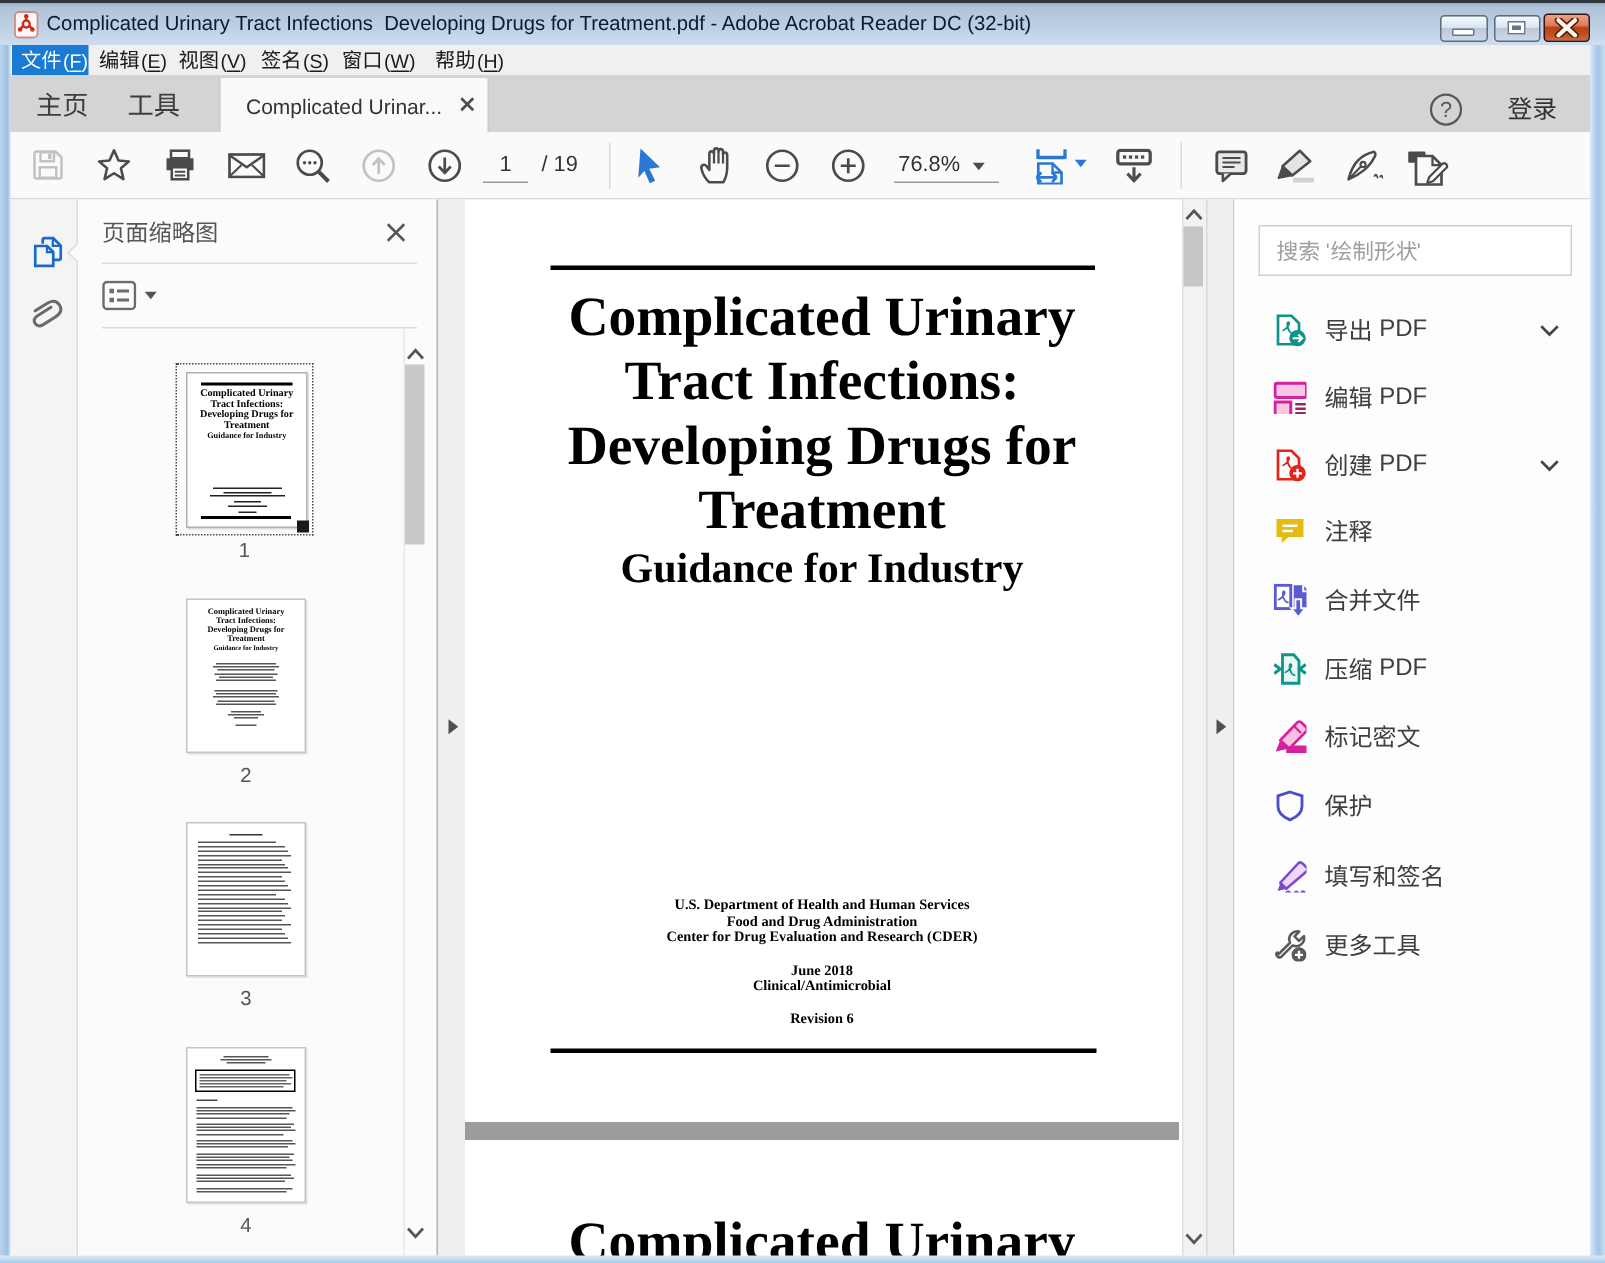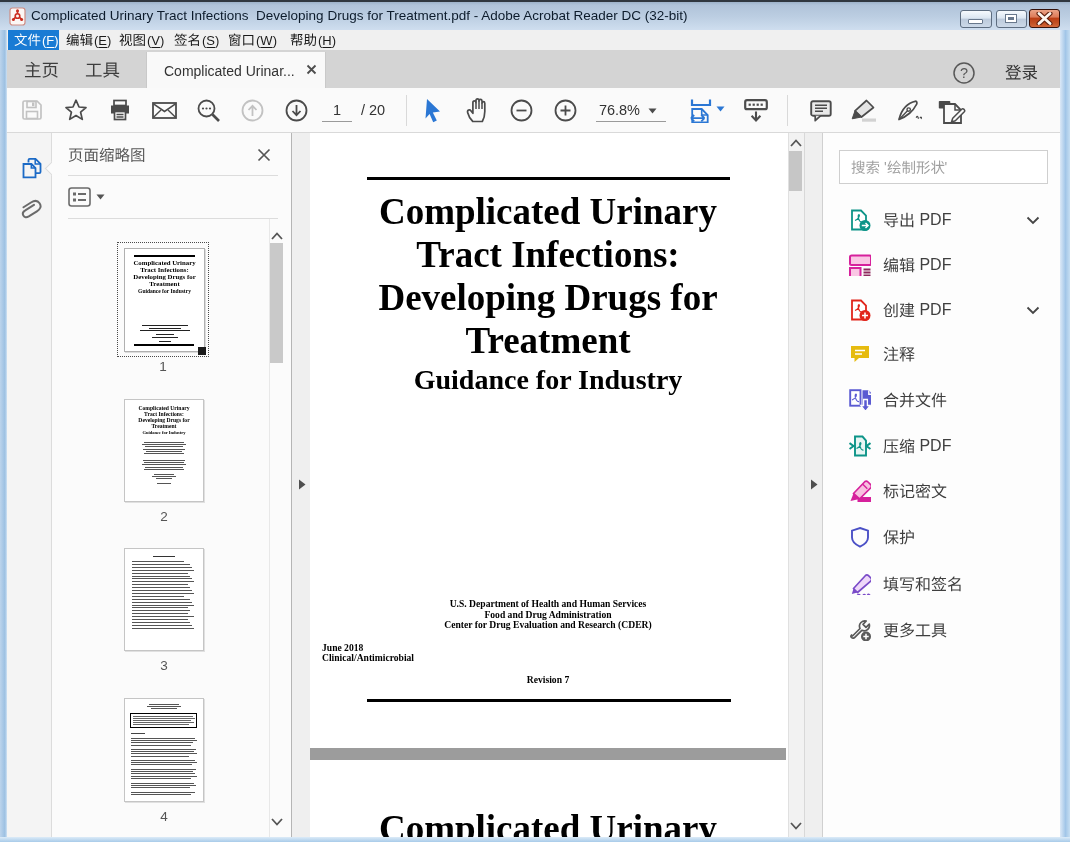--- a/index.html
+++ b/index.html
@@ -182,21 +182,21 @@
   </svg>
 <svg class="ab" style="left:241px;top:99px" width="23" height="23" viewBox="0 0 23 23">
     <circle cx="11.5" cy="11.5" r="10" fill="none" stroke="#c2c2c2" stroke-width="1.8"></circle>
 <path d="M11.5 17 V7.5 M7.5 11 L11.5 6.8 L15.5 11" fill="none" stroke="#c2c2c2" stroke-width="1.8"></path>
   </svg>
 <svg class="ab" style="left:285px;top:99px" width="23" height="23" viewBox="0 0 23 23">
     <circle cx="11.5" cy="11.5" r="10" fill="none" stroke="#4b4b4b" stroke-width="1.8"></circle>
 <path d="M11.5 6 V15.5 M7.5 12 L11.5 16.2 L15.5 12" fill="none" stroke="#4b4b4b" stroke-width="1.8"></path>
   </svg>
 <div class="ab" style="left:322px;top:100px;width:30px;height:21px;border-bottom:1px solid #9a9a9a;font-size:14.5px;color:#333;text-align:center;line-height:21px">1</div>
-<div class="ab" style="left:361px;top:100px;font-size:14.5px;color:#333;line-height:21px">/ 20</div>
+<div class="ab" style="left:361px;top:100px;font-size:14.5px;color:#333;line-height:21px">/ 19</div>
 <div class="ab" style="left:406px;top:95px;width:1px;height:31px;background:#d9d9d9"></div>
 <svg class="ab" style="left:425px;top:97px" width="18" height="26" viewBox="0 0 18 26">
     <path d="M5 2 L18 14.5 L10.8 15.5 L14.8 23.5 L11.2 25.2 L7.6 17 L3.5 21.5 Z" fill="#2b77d4" transform="translate(-3,0)"></path>
   </svg>
 <svg class="ab" style="left:466px;top:96px" width="22" height="27" viewBox="0 0 22 27">
     <path d="M6.8 25.5 Q3 22 1.7 16.8 Q1.1 14.7 2.6 14 Q4 13.4 5.1 14.9 L6.9 17.3 L6.9 6.6 Q6.9 4.9 8.5 4.9 Q9.9 4.9 10 6.6 L10 4.5 Q10 2.9 11.5 2.9 Q12.9 2.9 13 4.5 L13 5 Q13 3.4 14.5 3.4 Q15.9 3.4 16 5 L16 7 Q16 5.7 17.4 5.7 Q18.7 5.7 18.8 7.3 L18.8 15.5 Q18.8 21 16.3 25.5 Z" fill="none" stroke="#4b4b4b" stroke-width="1.7" stroke-linejoin="round" stroke-linecap="round"></path>
 <path d="M10 6.6 V13 M13 5 V13 M16 7 V13" fill="none" stroke="#4b4b4b" stroke-width="1.5"></path>
   </svg>
 <svg class="ab" style="left:510px;top:99px" width="23" height="23" viewBox="0 0 23 23">
     <circle cx="11.5" cy="11.5" r="10" fill="none" stroke="#4b4b4b" stroke-width="1.8"></circle>
@@ -391,22 +391,22 @@
     <path d="M1 0.5 L7.5 5.5 L1 10.5 Z" fill="#4f4f4f"></path>
   </svg>
 <div class="ab" style="left:804px;top:133px;width:19px;height:704px;background:#efefef;border-left:1px solid #d8d8d8;border-right:1px solid #d0d0d0;box-sizing:border-box"></div>
 <svg class="ab" style="left:810px;top:479px" width="8" height="11" viewBox="0 0 8 11">
     <path d="M1 0.5 L7.5 5.5 L1 10.5 Z" fill="#4f4f4f"></path>
   </svg>
 <div class="ab" style="left:310px;top:133px;width:476px;height:615px;background:#fff"></div>
 <div class="ab" style="left:367px;top:177px;width:363px;height:3px;background:#000"></div>
 <div class="ab" style="left:310px;top:189.5px;width:476px;text-align:center;font-family:'Liberation Serif',serif;font-weight:bold;font-size:37px;line-height:43px;color:#000">Complicated Urinary<br>Tract Infections:<br>Developing Drugs for<br>Treatment<div style="font-size:28px;line-height:35px">Guidance for Industry</div></div>
 <div class="ab" style="left:310px;top:599.1px;width:476px;text-align:center;font-family:'Liberation Serif',serif;font-weight:bold;font-size:9.6px;line-height:10.55px;color:#000">U.S. Department of Health and Human Services<br>Food and Drug Administration<br>Center for Drug Evaluation and Research (CDER)</div>
-<div class="ab" style="left:322px;top:642.5px;width:476px;font-family:'Liberation Serif',serif;font-weight:bold;font-size:9.6px;line-height:10.55px;color:#000">June 2018<br>Clinical/Antimicrobial</div>
-<div class="ab" style="left:310px;top:675.3px;width:476px;text-align:center;font-family:'Liberation Serif',serif;font-weight:bold;font-size:9.6px;line-height:10.55px;color:#000">Revision 7</div>
+<div class="ab" style="left:310px;top:642.5px;width:476px;text-align:center;font-family:'Liberation Serif',serif;font-weight:bold;font-size:9.6px;line-height:10.55px;color:#000">June 2018<br>Clinical/Antimicrobial</div>
+<div class="ab" style="left:310px;top:675.3px;width:476px;text-align:center;font-family:'Liberation Serif',serif;font-weight:bold;font-size:9.6px;line-height:10.55px;color:#000">Revision 6</div>
 <div class="ab" style="left:367px;top:699px;width:364px;height:2.5px;background:#000"></div>
 <div class="ab" style="left:310px;top:748px;width:476px;height:12px;background:#9c9c9c"></div>
 <div class="ab" style="left:310px;top:760px;width:476px;height:77px;background:#fff"></div>
 <div class="ab" style="left:310px;top:807px;width:476px;height:31.5px;overflow:hidden;text-align:center;font-family:'Liberation Serif',serif;font-weight:bold;font-size:37px;line-height:43px;color:#000">Complicated Urinary</div>
 <div class="ab" style="left:788px;top:133px;width:16px;height:704px;background:#f2f2f2;border-left:1px solid #e0e0e0;box-sizing:border-box"></div>
 <svg class="ab" style="left:790px;top:139px" width="12" height="8" viewBox="0 0 12 8">
     <path d="M1 7 L6 1.5 L11 7" fill="none" stroke="#555" stroke-width="1.8"></path>
   </svg>
 <div class="ab" style="left:789px;top:151px;width:13px;height:40px;background:#c6c6c6"></div>
 <svg class="ab" style="left:790px;top:822px" width="12" height="8" viewBox="0 0 12 8">

